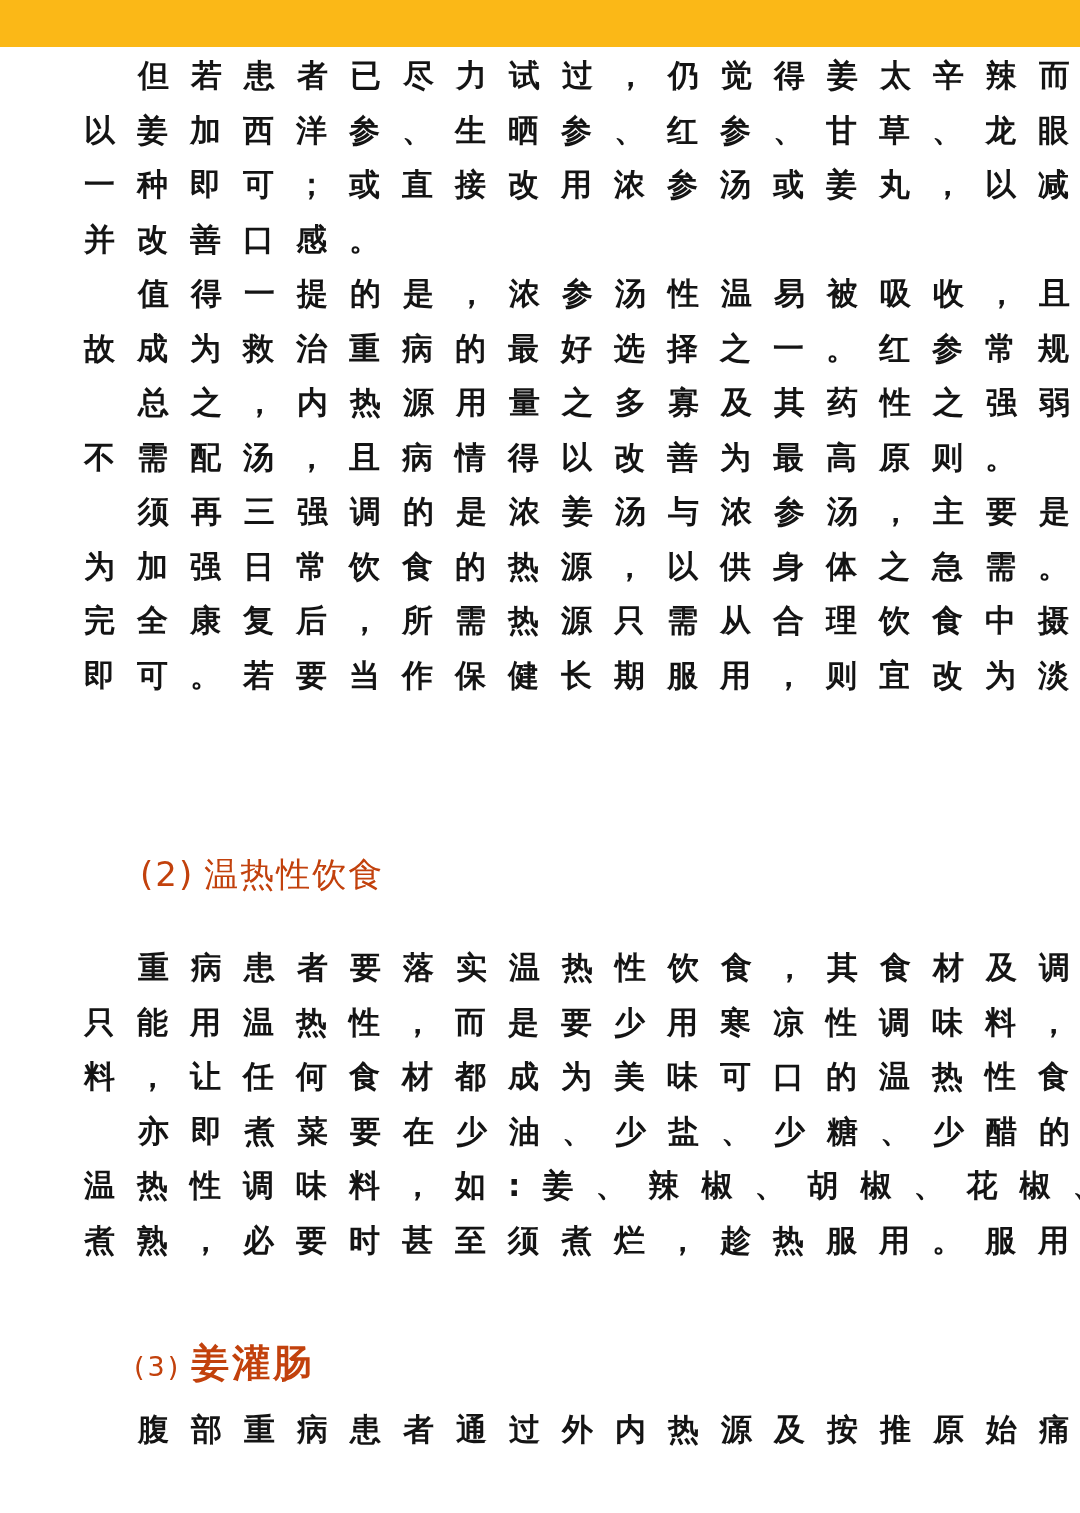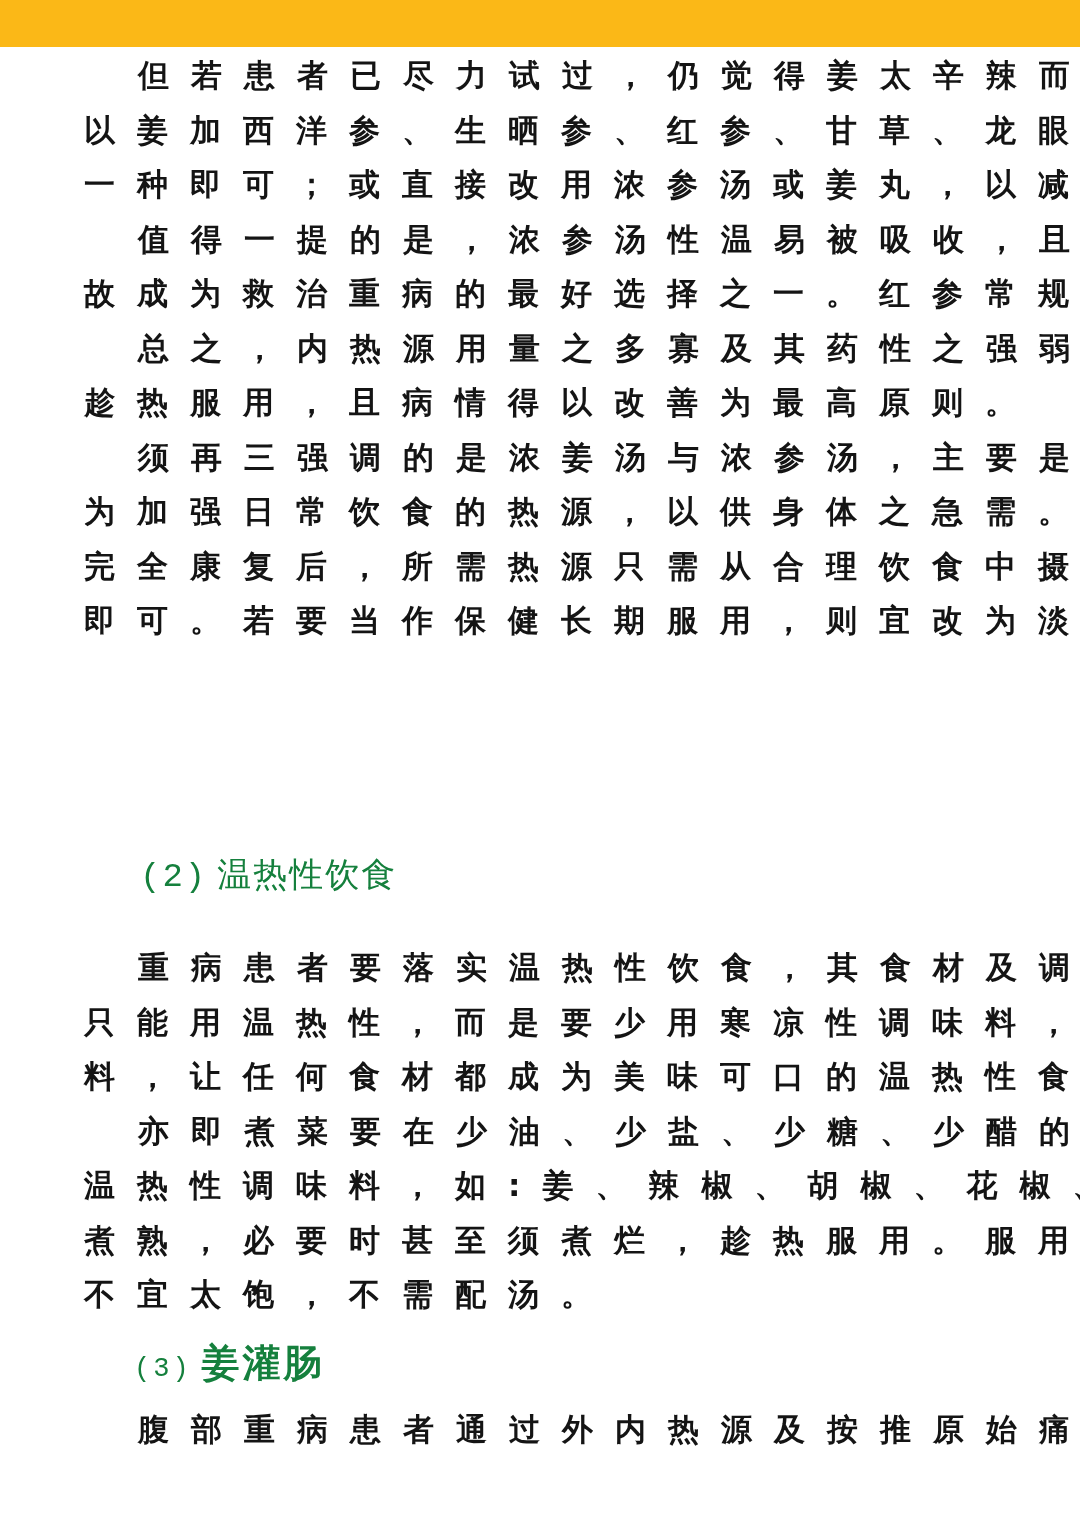--- a/index.html
+++ b/index.html
@@ -32,24 +32,23 @@
     letter-spacing: 22px;
     white-space: nowrap;
     font-weight: bold;
     color: #141414;
   }
   .line.indent {
     padding-left: 54px;
   }
   .heading {
     position: absolute;
-    color: #15803d;
+    color: #c2410c;
     white-space: nowrap;
     font-weight: normal;
-    font-family: Liberation Mono, monospace;
   }
   .heading .num {
     display: inline-block;
     margin-right: 10px;
   }
   .h2 {
     left: 140px;
     top: 852px;
     font-size: 34px;
     letter-spacing: 2px;
@@ -74,28 +73,29 @@
 </head>
 <body>
 
 <div class="top-bar"></div>
 
 <div class="block" style="top:48px;">
   <p class="para">
     <span class="line indent">但若患者已尽力试过，仍觉得姜太辛辣而不愿服食，可改</span>
     <span class="line">以姜加西洋参、生晒参、红参、甘草、龙眼干、红糖等，加</span>
     <span class="line">一种即可；或直接改用浓参汤或姜丸，以减弱内热源之药性，</span>
+    <span class="line">并改善口感。</span>
   </p>
   <p class="para">
     <span class="line indent">值得一提的是，浓参汤性温易被吸收，且患者多能接受，</span>
     <span class="line">故成为救治重病的最好选择之一。红参常规用量50克至75克，</span>
   </p>
   <p class="para">
     <span class="line indent">总之，内热源用量之多寡及其药性之强弱，皆应以患者能</span>
-    <span class="line">趁热服用，且病情得以改善为最高原则。</span>
+    <span class="line">不需配汤，且病情得以改善为最高原则。</span>
   </p>
   <p class="para">
     <span class="line indent">须再三强调的是浓姜汤与浓参汤，主要是给予重病患者作</span>
     <span class="line">为加强日常饮食的热源，以供身体之急需。当重病患者身体</span>
     <span class="line">完全康复后，所需热源只需从合理饮食中摄取，并加强运动</span>
     <span class="line">即可。若要当作保健长期服用，则宜改为淡姜汤，或淡参汤，</span>
   </p>
 </div>
 
 <div class="heading h2">
@@ -105,21 +105,20 @@
 <div class="block" style="top:940px;">
   <p class="para">
     <span class="line indent">重病患者要落实温热性饮食，其食材及调味料并不限定</span>
     <span class="line">只能用温热性，而是要少用寒凉性调味料，多用温热性调味</span>
     <span class="line">料，让任何食材都成为美味可口的温热性食物。</span>
   </p>
   <p class="para">
     <span class="line indent">亦即煮菜要在少油、少盐、少糖、少醋的情况下，加入</span>
     <span class="line">温热性调味料，如:姜、辣椒、胡椒、花椒、咖喱等，并且须</span>
     <span class="line">煮熟，必要时甚至须煮烂，趁热服用。服用时要细嚼慢咽，</span>
-    <span class="line">不宜太饱，不需配汤。</span>
   </p>
 </div>
 
 <div class="heading h3">
   <span class="num">(3)</span><span>姜灌肠</span>
 </div>
 
 <div class="block" style="top:1402px;">
   <p class="para">
     <span class="line indent">腹部重病患者通过外内热源及按推原始痛点乃至患处痛</span>

